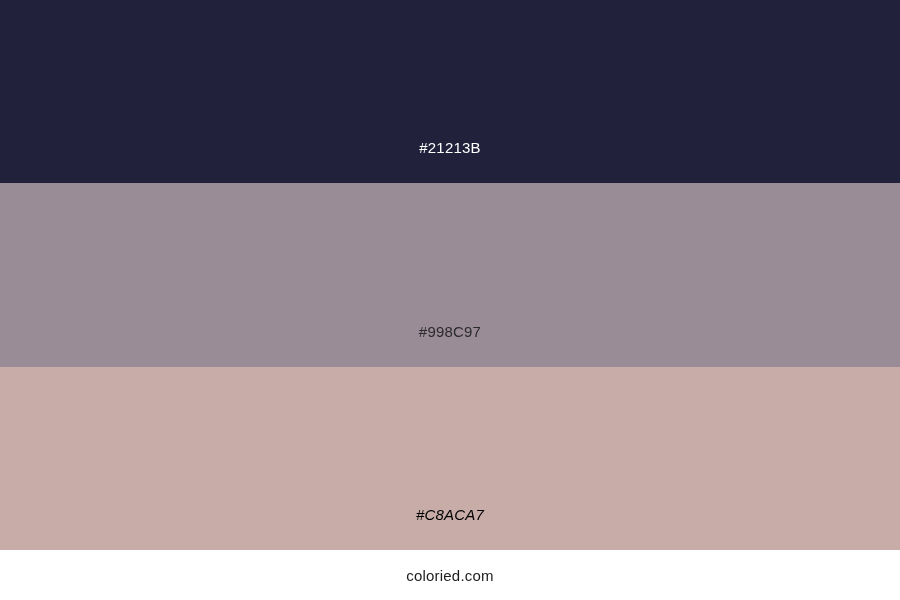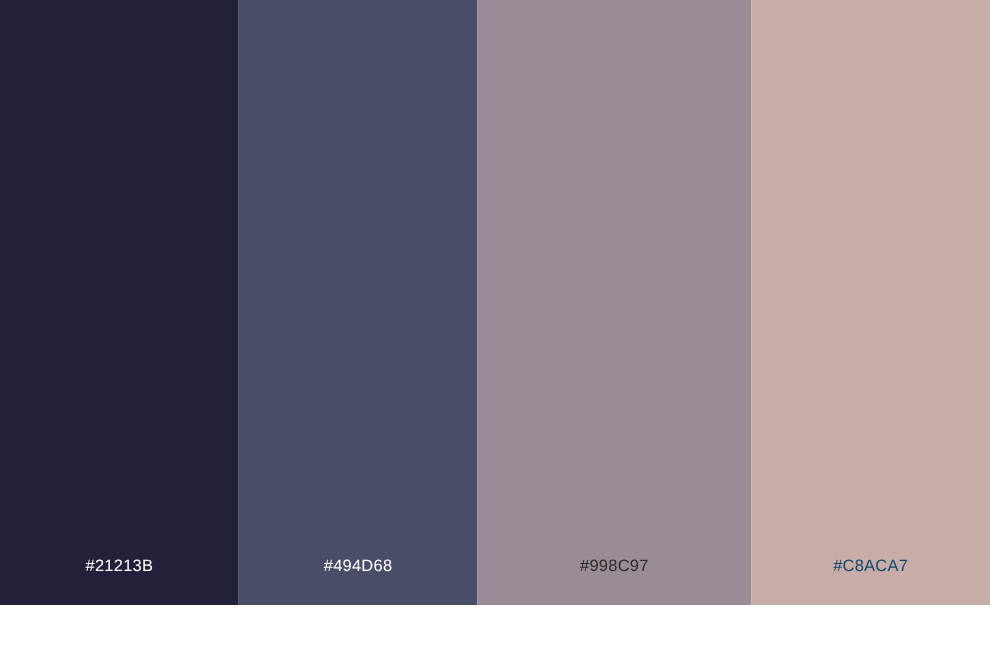--- a/index.html
+++ b/index.html
@@ -20,21 +20,21 @@
     height: 600px;
     display: flex;
     flex-direction: column;
     background: #ffffff;
   }
 
   .swatch-strip {
     width: 900px;
     height: 550px;
     display: flex;
-    flex-direction: row;
+    flex-direction: column;
   }
 
   .swatch {
     flex: 1 1 20%;
     height: 550px;
     position: relative;
     display: block;
   }
 
   .swatch-label {
@@ -79,29 +79,29 @@
 <body style="background-color: rgb(255, 255, 255);">
 
 <div class="palette-page">
 
   <div class="swatch-strip" style="height: 550px;">
 
     <div class="swatch" style="background-color: rgb(33, 33, 59); height: 550px;">
       <span class="swatch-label label-light" style="color: rgb(255, 255, 255);">#21213B</span>
     </div>
 
-    <div class="swatch" style="background-color: rgb(73, 77, 104); height: 550px;">
-      <span class="swatch-label label-light" style="color: rgb(255, 255, 255);">#494D68</span>
-    </div>
 
     <div class="swatch" style="background-color: rgb(153, 140, 151); height: 550px; padding-left: 32px;">
       <span class="swatch-label label-dark" style="color: rgb(43, 43, 43);">#998C97</span>
     </div>
 
     <div class="swatch" style="background-color: rgb(200, 172, 167); height: 550px;">
-      <span class="swatch-label label-dark" style="color: #0c4a6e;">#C8ACA7</span>
+      <span class="swatch-label label-dark" style="color: #000000; font-style: italic;">#C8ACA7</span>
     </div>
 
 
   </div>
 
+  <div class="footer-bar" style="background-color: rgb(255, 255, 255);">
+    <span class="footer-brand" style="color: rgb(28, 28, 28);">coloried.com</span>
+  </div>
 
 </div>
 
 </body></html>

